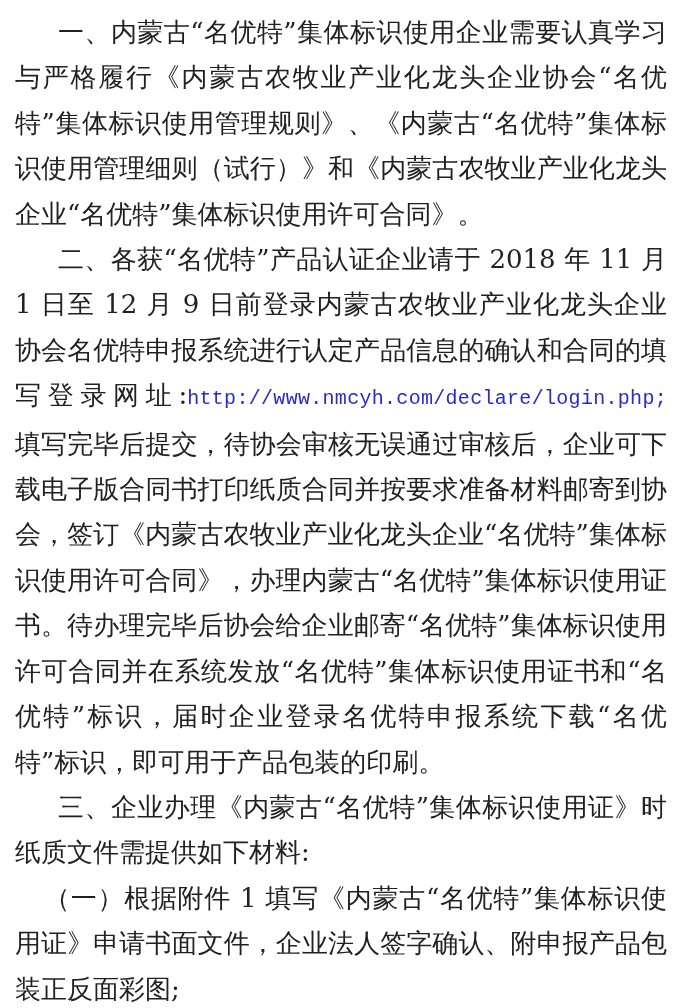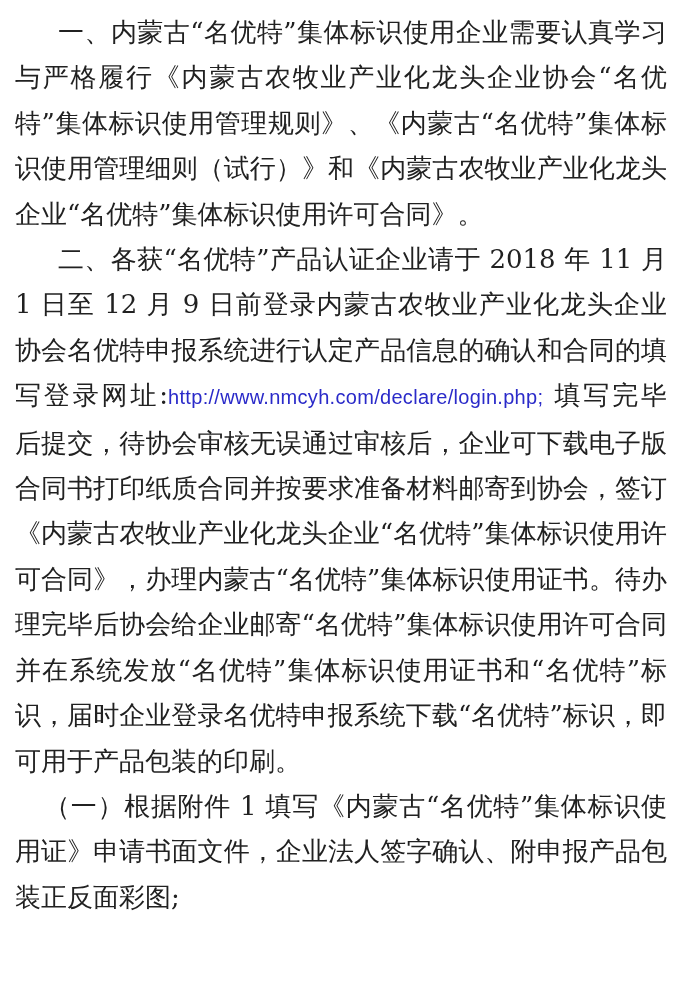--- a/index.html
+++ b/index.html
@@ -30,37 +30,40 @@
   }
   .para {
     text-indent: 43px;
   }
   .para-item {
     margin-left: 44px;
     text-indent: 29px;
   }
   .doc-link {
     color: #2a2ac9;
-    font-family: Liberation Sans, sans-serif;
+    font-family: Liberation Mono, monospace;
     font-size: 20px;
     letter-spacing: 0.3px;
     word-break: break-all;
   }
 </style>
 </head>
 <body>
 
 <div class="doc-page">
 
   <p class="para">
     <span>一、内蒙古“名优特”集体标识使用企业需要认真学习与严格履行《内蒙古农牧业产业化龙头企业协会“名优特”集体标识使用管理规则》、《内蒙古“名优特”集体标识使用管理细则（试行）》和《内蒙古农牧业产业化龙头企业“名优特”集体标识使用许可合同》。</span>
   </p>
 
   <p class="para">
     <span>二、各获“名优特”产品认证企业请于 2018 年 11 月 1 日至 12 月 9 日前登录内蒙古农牧业产业化龙头企业协会名优特申报系统进行认定产品信息的确认和合同的填写登录网址:</span><span class="doc-link">http://www.nmcyh.com/declare/login.php;</span><span> 填写完毕后提交，待协会审核无误通过审核后，企业可下载电子版合同书打印纸质合同并按要求准备材料邮寄到协会，签订《内蒙古农牧业产业化龙头企业“名优特”集体标识使用许可合同》，办理内蒙古“名优特”集体标识使用证书。待办理完毕后协会给企业邮寄“名优特”集体标识使用许可合同并在系统发放“名优特”集体标识使用证书和“名优特”标识，届时企业登录名优特申报系统下载“名优特”标识，即可用于产品包装的印刷。</span>
   </p>
 
+  <p class="para">
+    <span>三、企业办理《内蒙古“名优特”集体标识使用证》时纸质文件需提供如下材料:</span>
+  </p>
 
   <p class="para-item">
     <span>（一）根据附件 1 填写《内蒙古“名优特”集体标识使用证》申请书面文件，企业法人签字确认、附申报产品包装正反面彩图;</span>
   </p>
 
 </div>
 
 </body></html>

